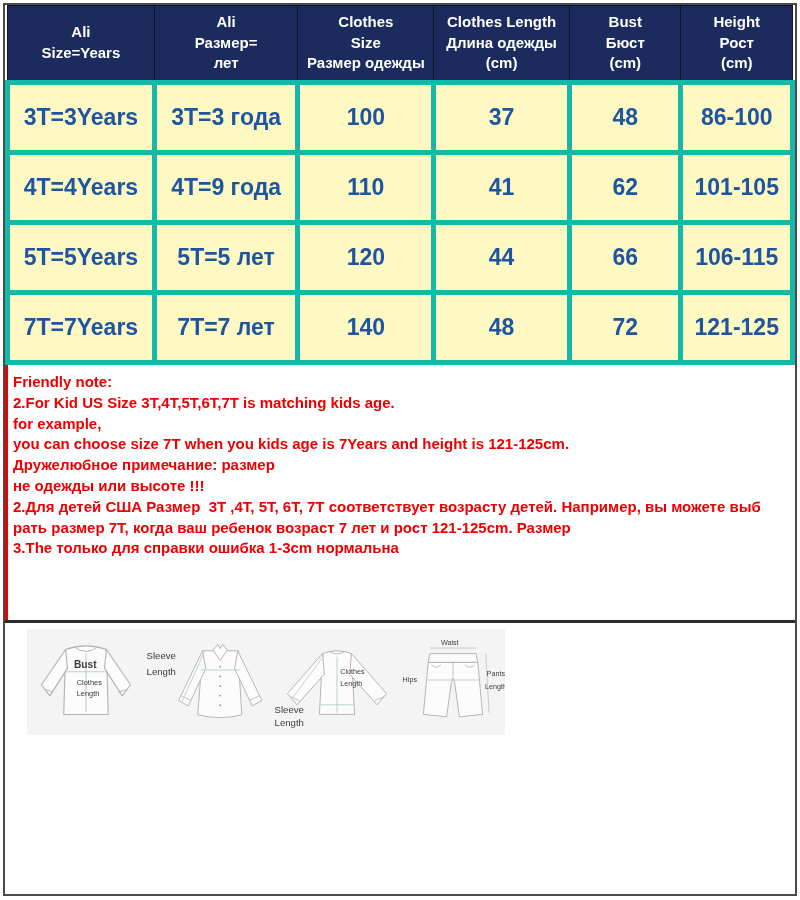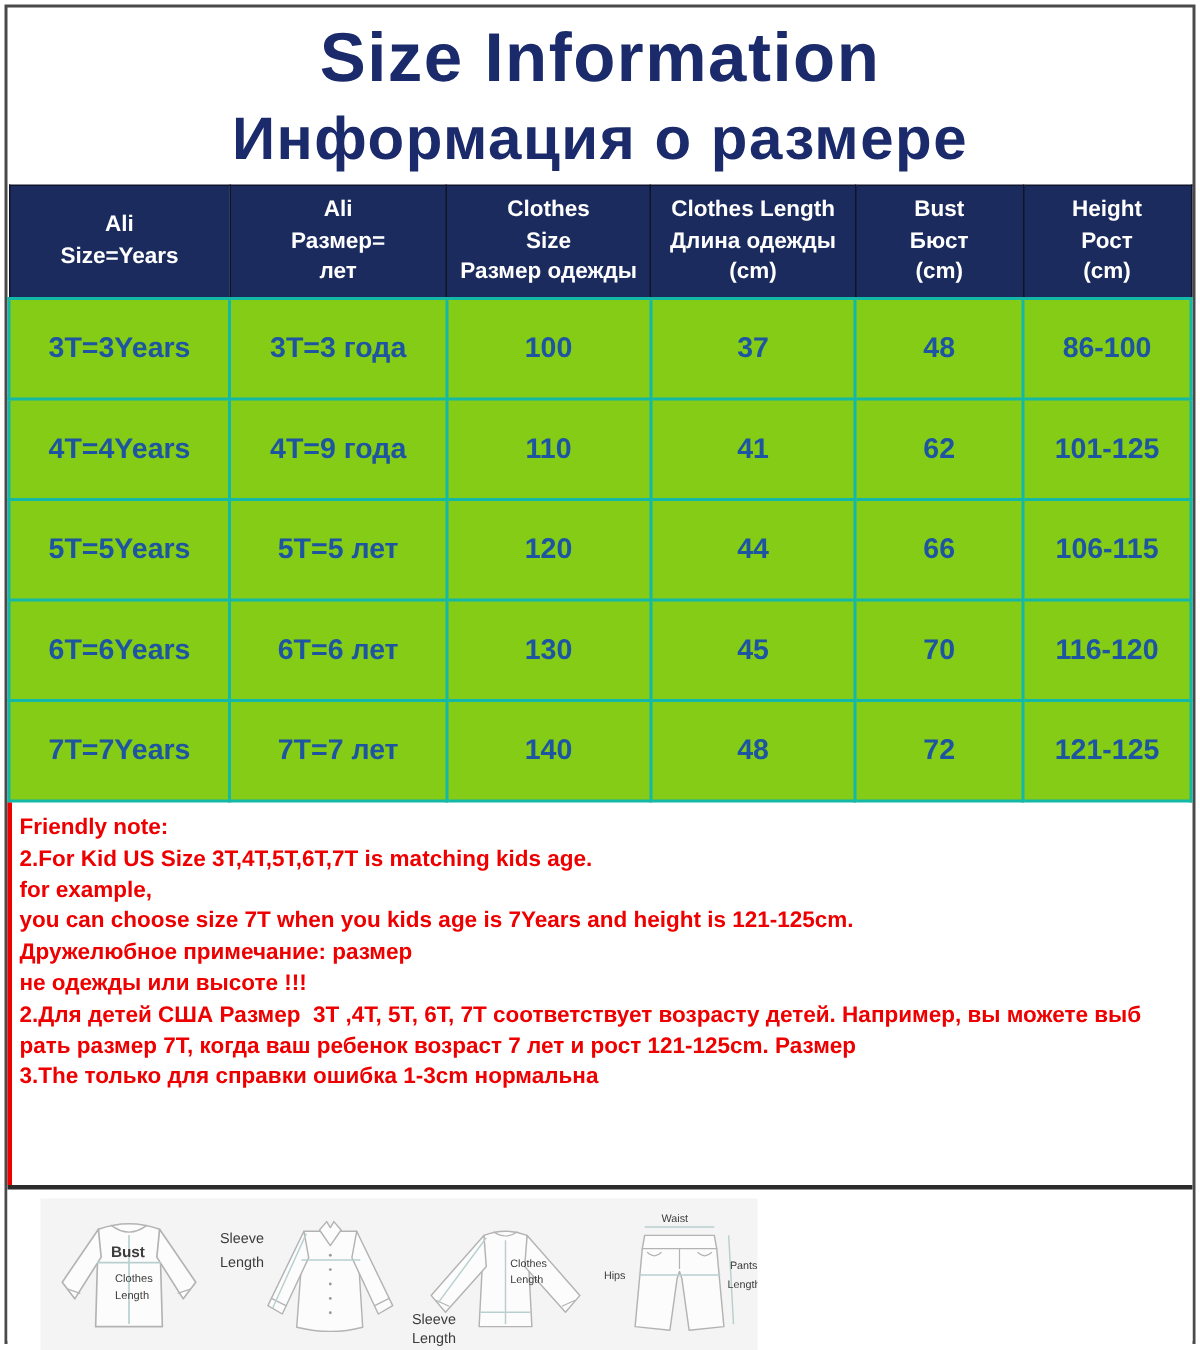--- a/index.html
+++ b/index.html
@@ -11,46 +11,42 @@
   .title-en{font-size:46px;font-weight:bold;color:#1a2a6a;letter-spacing:1px;line-height:54px;}
   .title-ru{font-size:40px;font-weight:bold;color:#1a2a6a;letter-spacing:1px;line-height:56px;}
 
   
   table.size-table{width:100%;border-collapse:collapse;table-layout:fixed;}
   table.size-table th{
     background:#1b2b5e;color:#fff;font-weight:bold;font-size:15px;line-height:1.38;
     border:1px solid #10142b;padding:6px 2px;height:50px;vertical-align:middle;text-align:center;
   }
   table.size-table td{
-    color:#1d55a2;font-weight:bold;font-size:19px;text-align:center;vertical-align:middle;
-    border:2px solid #14b8a6;height:63px;background:#84cc16;
+    color:#1d55a2;font-weight:bold;font-size:23px;text-align:center;vertical-align:middle;
+    border:5px solid #14b8a6;height:63px;background:#fef9c3;
   }
 
   
   .notes{border-left:3px solid #ee0000;padding:7px 4px 4px 5px;height:244px;box-sizing:content-box;}
   .note-line{color:#ee0000;font-weight:bold;font-size:15px;line-height:20.8px;white-space:pre-wrap;}
 
   
   .diagram-strip{border-top:3px solid #2b2b2b;height:119px;background:#fff;}
   .diagram-panel{margin:6px 0 0 22px;width:478px;height:106px;background:#f4f4f4;display:flex;align-items:center;}
   .diagram-panel svg{display:block;height:102px;}
   svg text{font-family:"Liberation Sans",sans-serif;fill:#3c3c3c;}
   svg .garment{fill:#fcfcfc;stroke:#b3b3b3;stroke-width:1.2;stroke-linejoin:round;}
   svg .seam{fill:none;stroke:#b3b3b3;stroke-width:1;}
   svg .measure{fill:none;stroke:#b9cfcf;stroke-width:1.2;}
 </style>
 </head>
 <body>
 
 <div class="frame">
 
-  <div class="title-block">
-    <div class="title-en">Size Information</div>
-    <div class="title-ru">Информация о размере</div>
-  </div>
 
   <table class="size-table">
     <colgroup>
       <col style="width:18.7%">
         <col style="width:18.3%">
         <col style="width:17.3%">
       <col style="width:17.3%">
         <col style="width:14.2%">
         <col style="width:14.2%">
     </colgroup>
@@ -95,37 +91,29 @@
         <td>37</td>
         <td>48</td>
         <td>86-100</td>
       </tr>
       <tr>
         <td>4T=4Years</td>
         <td>4T=9 года</td>
         <td>110</td>
         <td>41</td>
         <td>62</td>
-        <td>101-125</td>
+        <td>101-105</td>
       </tr>
       <tr>
         <td>5T=5Years</td>
         <td>5T=5 лет</td>
         <td>120</td>
         <td>44</td>
         <td>66</td>
         <td>106-115</td>
-      </tr>
-      <tr>
-        <td>6T=6Years</td>
-        <td>6T=6 лет</td>
-        <td>130</td>
-        <td>45</td>
-        <td>70</td>
-        <td>116-120</td>
       </tr>
       <tr>
         <td>7T=7Years</td>
         <td>7T=7 лет</td>
         <td>140</td>
         <td>48</td>
         <td>72</td>
         <td>121-125</td>
       </tr>
     </tbody>

